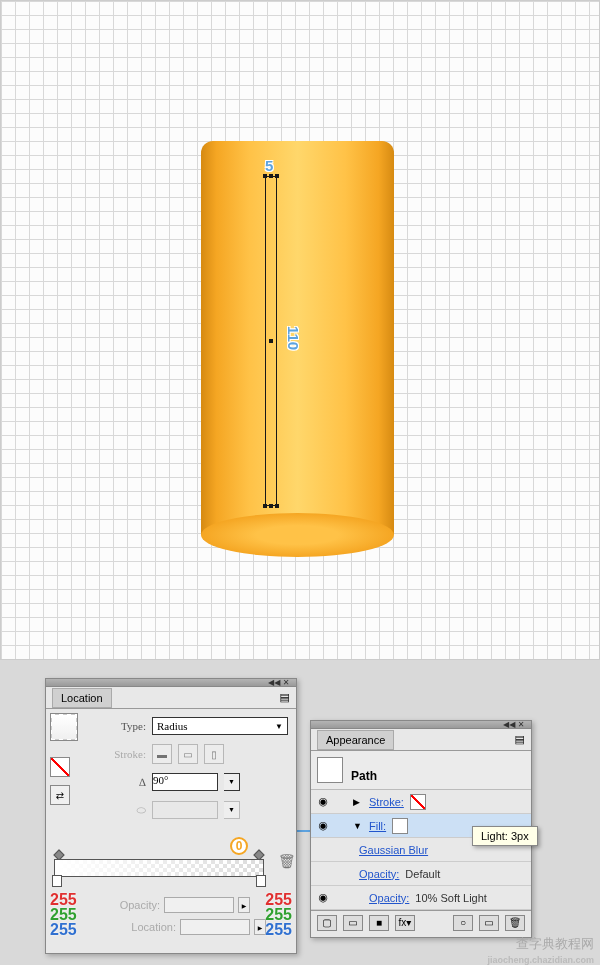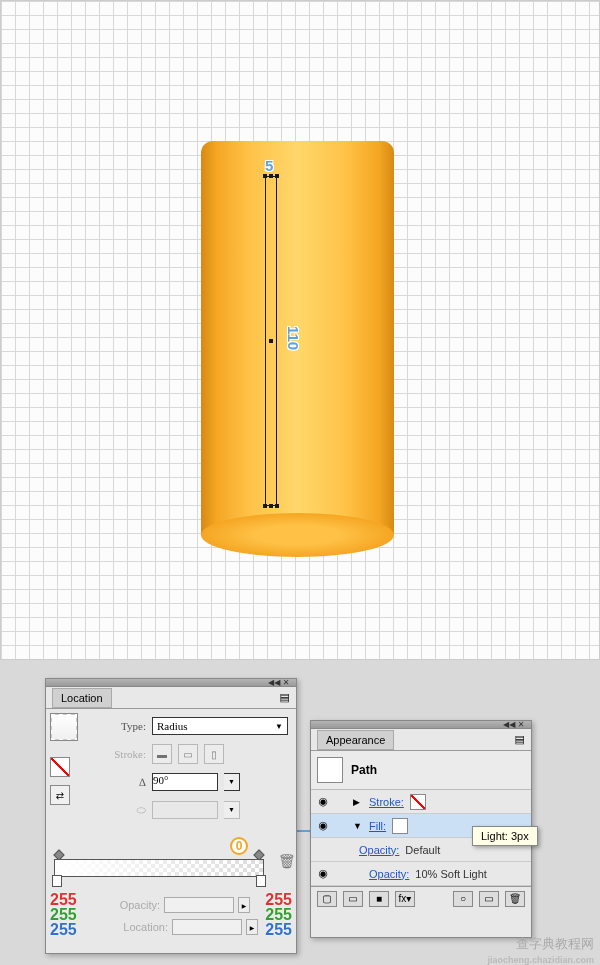--- a/index.html
+++ b/index.html
@@ -147,21 +147,21 @@
     .rgb-values.right { left: auto; right: 4px; }
     .rgb-r { color: #e03030; }
     .rgb-g { color: #30a030; }
     .rgb-b { color: #3070d0; }
     
     .opacity-location-row { display: flex; align-items: center; gap: 4px; margin-top: 6px; height: 20px; margin-left: 60px; }
     .ol-input { width: 70px; height: 16px; border: 1px solid #aaa; background: #f0f0f0; }
     .small-arrow { width: 12px; height: 16px; border: 1px solid #aaa; background: #eee; font-size: 6px; display: flex; align-items: center; justify-content: center; }
     
     .appearance-body { padding: 0; }
-    .app-header-row { display: flex; align-items: center; gap: 8px; padding: 6px; border-bottom: 1px solid #bbb; background: #ebebeb; }
+    .app-header-row { display: flex; align-items: flex-end; gap: 8px; padding: 6px; border-bottom: 1px solid #bbb; background: #ebebeb; }
     .app-thumb { width: 26px; height: 26px; border: 1px solid #888; background: #fff; }
     .app-path-label { font-weight: bold; font-size: 12px; }
     
     .app-row { display: flex; align-items: center; height: 24px; border-bottom: 1px solid #ccc; padding: 0 4px; gap: 6px; font-size: 11px; }
     .app-row.selected { background: #cce0f5; }
     .app-row.sub { padding-left: 48px; }
     .eye { width: 16px; text-align: center; }
     .tri { width: 10px; font-size: 9px; }
     .app-label-link { color: #2255cc; text-decoration: underline; cursor: pointer; }
     .app-value { color: #333; }
@@ -275,21 +275,21 @@
         <div class="color-stop cs-right"></div>
       </div>
 
       <span class="trash-icon">🗑</span>
 
       <div class="opacity-location-row" style="position:absolute; left:4px; top:180px;">
         <span class="grad-label disabled">Opacity:</span>
         <div class="ol-input"></div>
         <div class="small-arrow">▶</div>
       </div>
-      <div class="opacity-location-row" style="position:absolute; left:12px; top:202px;">
+      <div class="opacity-location-row" style="position:absolute; left:20px; top:202px;">
         <span class="grad-label disabled">Location:</span>
         <div class="ol-input"></div>
         <div class="small-arrow">▶</div>
       </div>
 
       <div class="rgb-values" style="left:4px; bottom:2px;">
         <span class="rgb-r">255</span>
         <span class="rgb-g">255</span>
         <span class="rgb-b">255</span>
       </div>
@@ -325,20 +325,23 @@
       </div>
 
       <div class="app-row selected">
         <span class="eye">◉</span>
         <span class="lock-icon"></span>
         <span class="tri">▼</span>
         <span class="app-label-link">Fill:</span>
         <span class="swatch-white"></span>
       </div>
 
+      <div class="app-row sub">
+        <span class="app-label-link">Gaussian Blur</span>
+      </div>
       <div class="app-row sub">
         <span class="app-label-link">Opacity:</span>
         <span class="app-value">Default</span>
       </div>
 
       <div class="app-row" style="padding-left:4px;">
         <span class="eye">◉</span>
         <span class="lock-icon"></span>
         <span style="width:10px;"></span>
         <span class="app-label-link">Opacity:</span>

